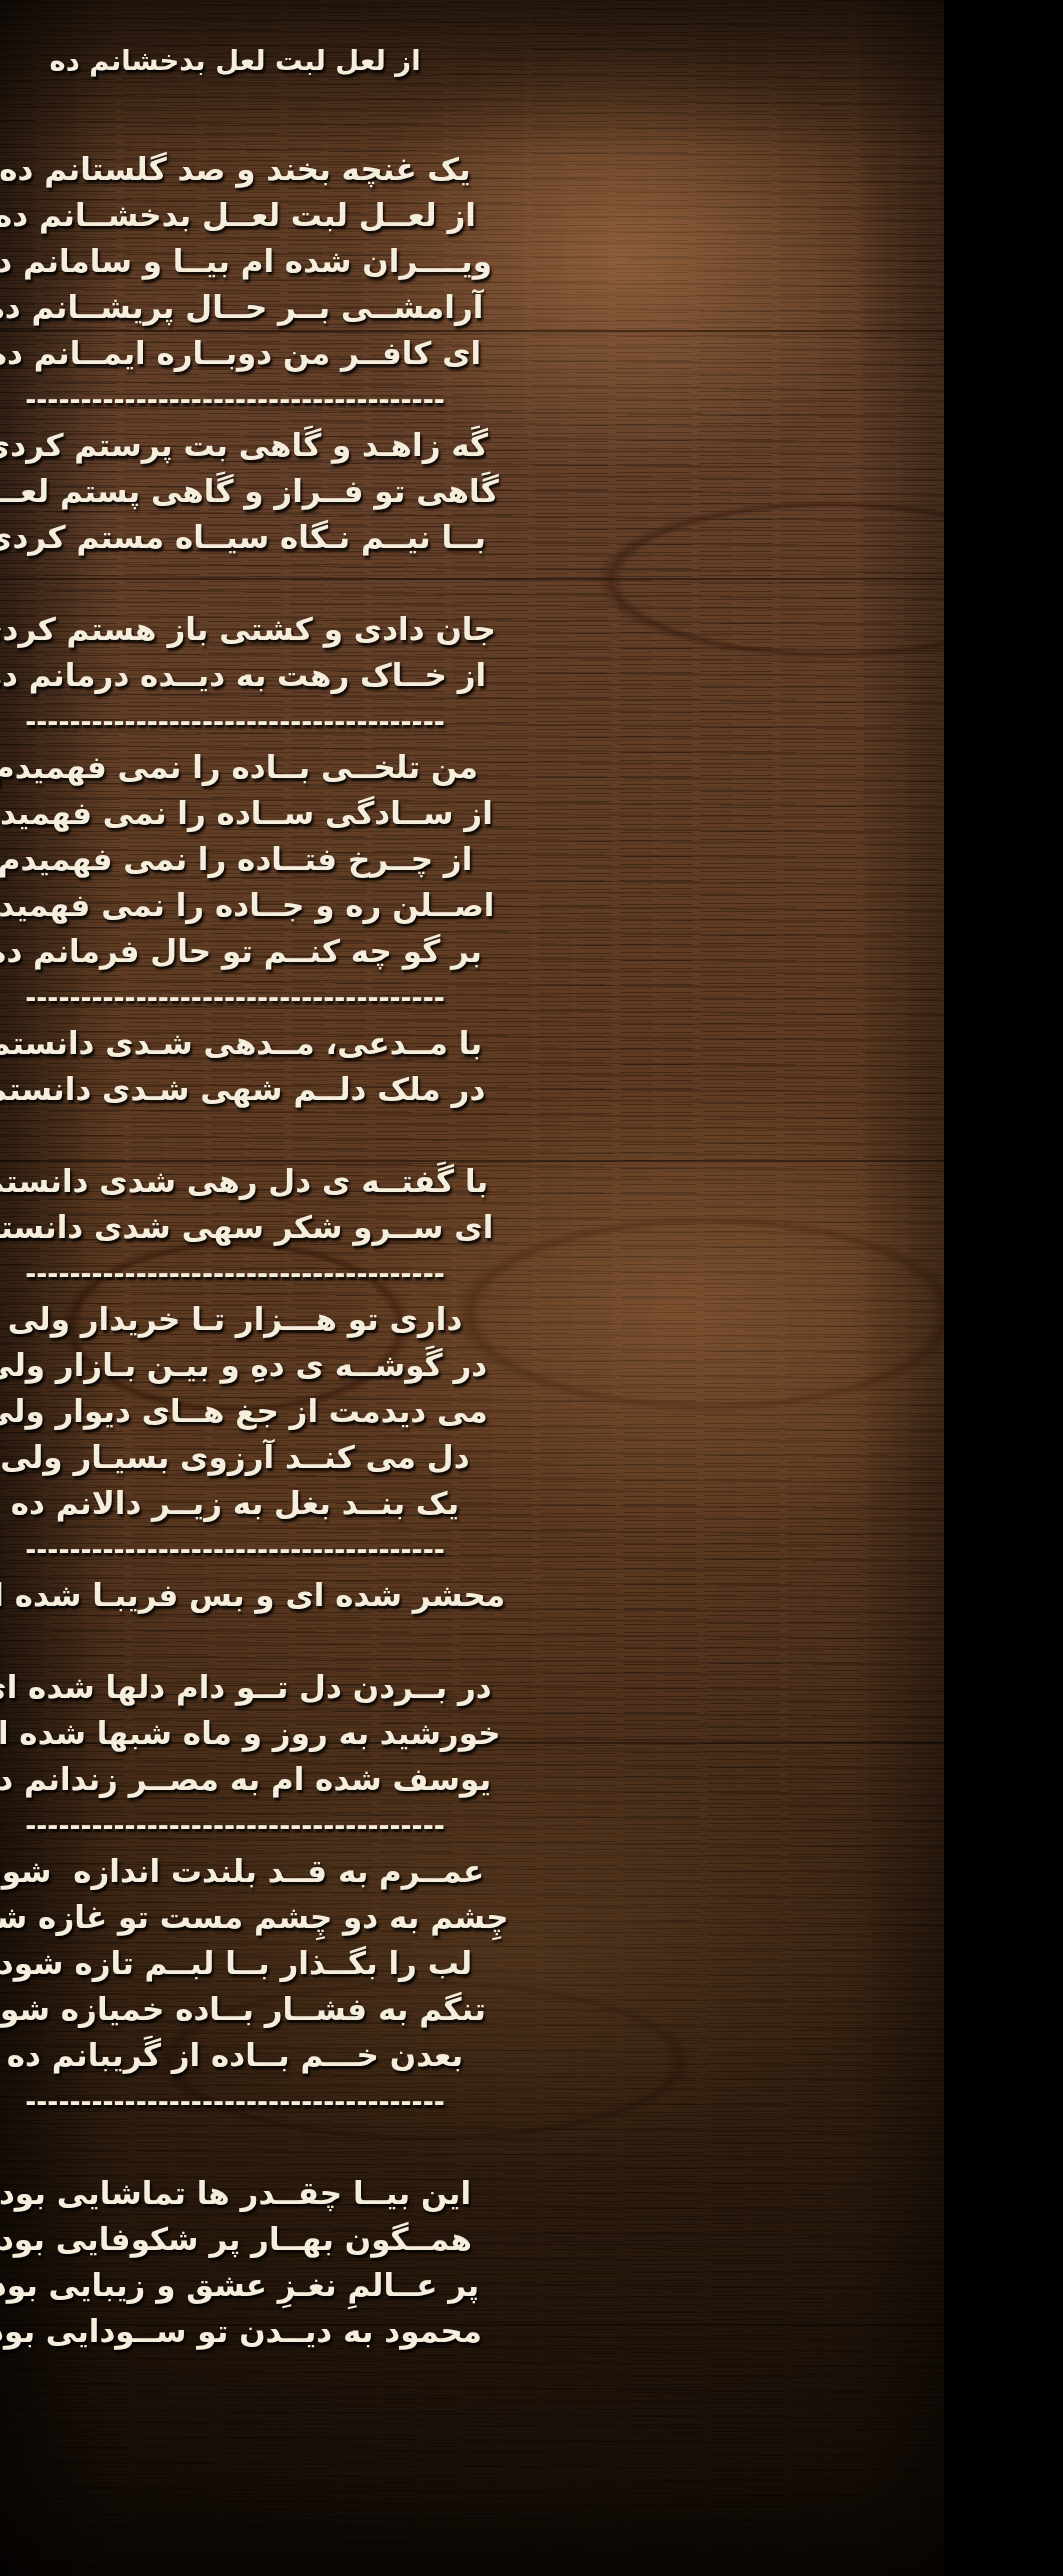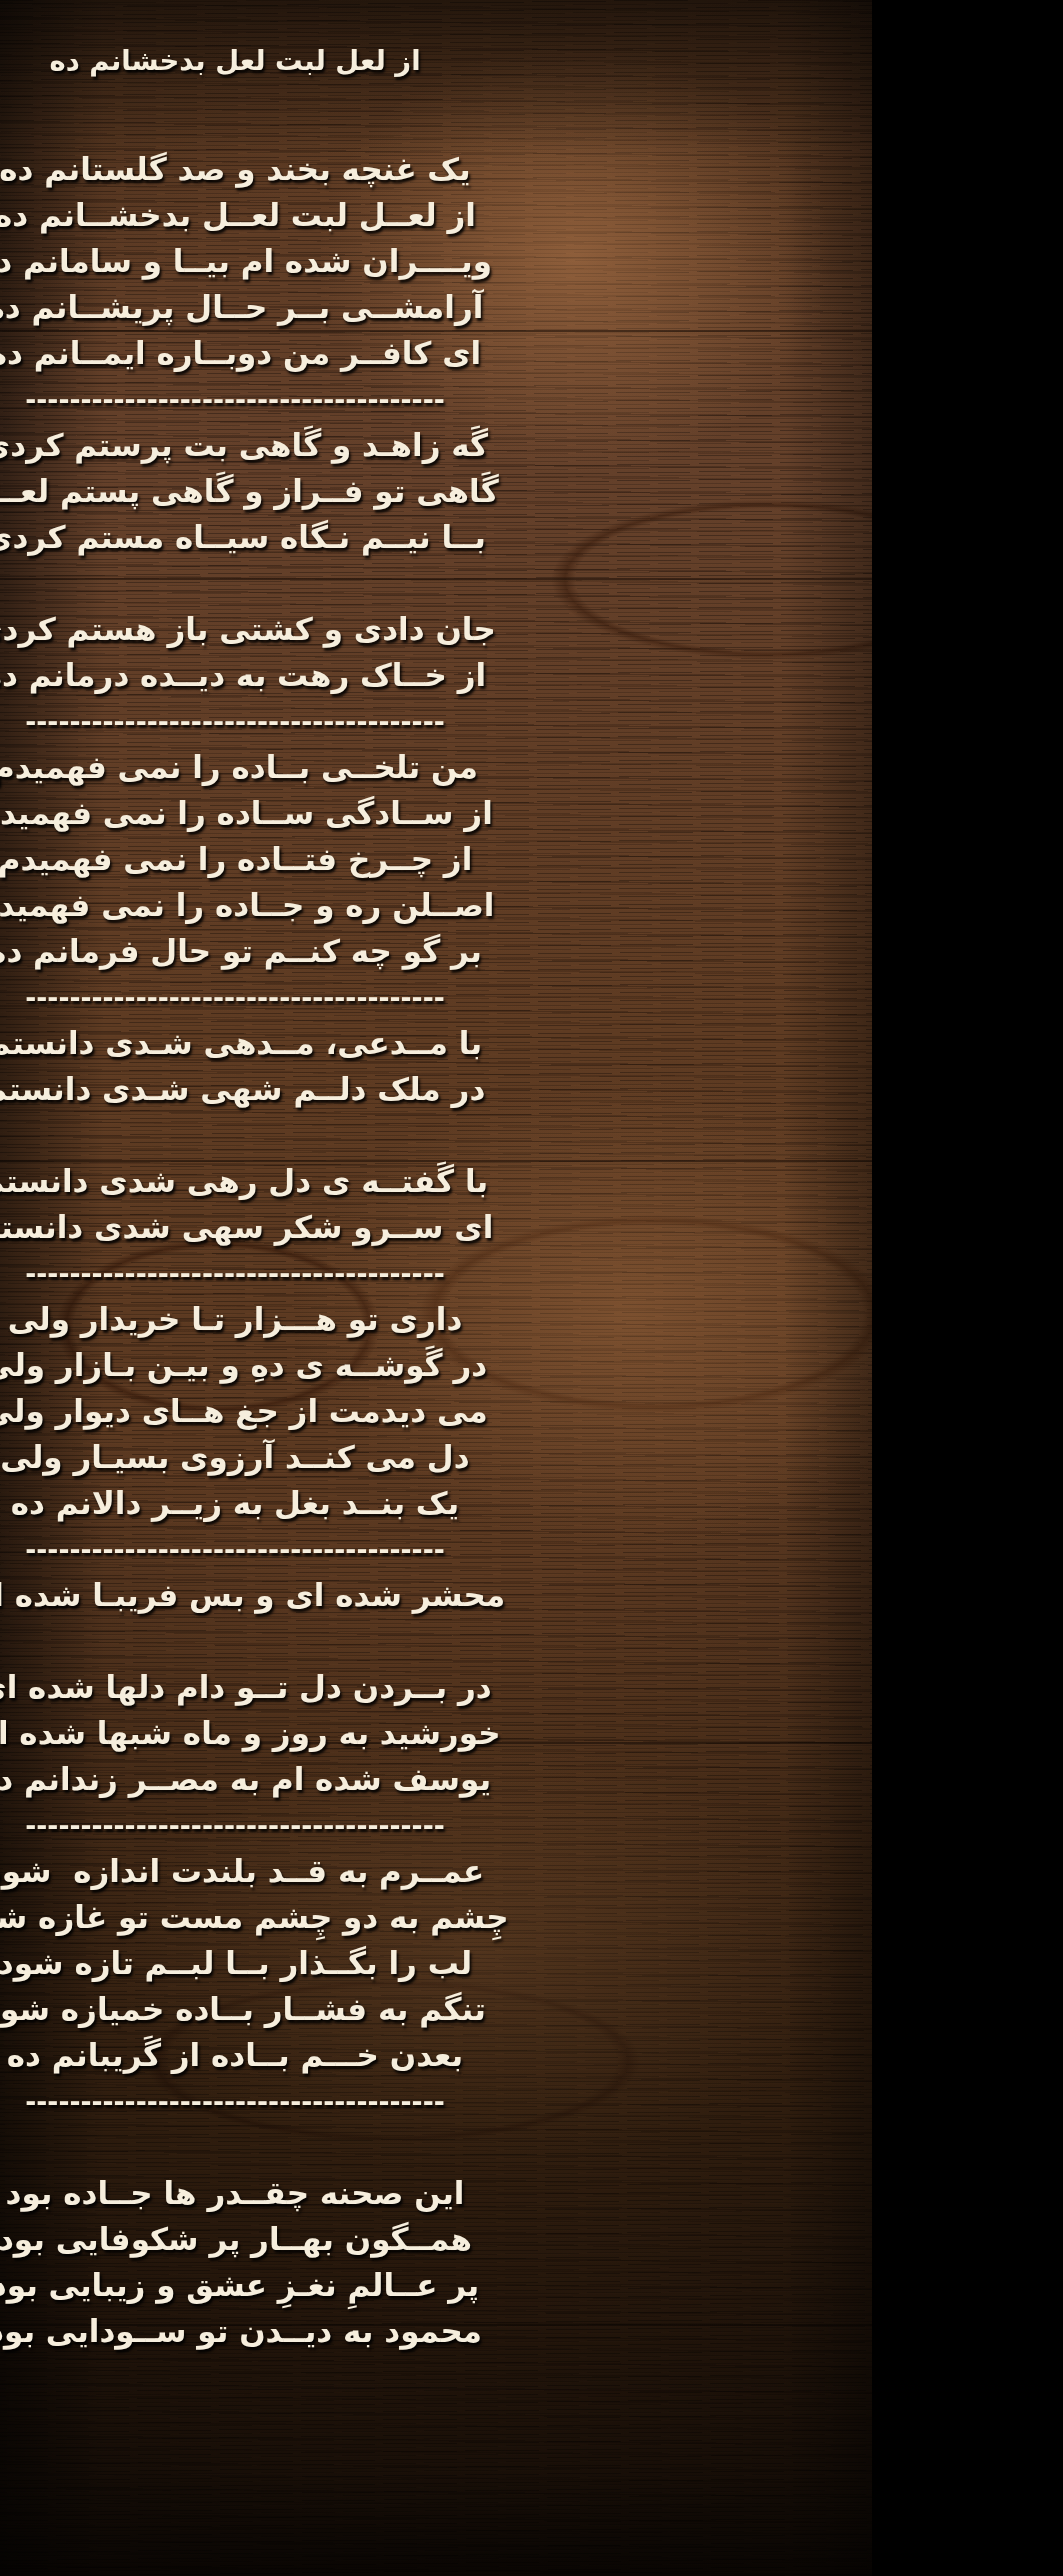--- a/index.html
+++ b/index.html
@@ -1,20 +1,20 @@
 <!DOCTYPE html>
 <html lang="fa" style="font-size:14px"><head>
 <meta charset="utf-8">
 <title>Poem</title>
 <style>
   html, body { margin: 0; padding: 0; background: #000; }
 
   .canvas {
     position: relative;
-    width: 872px;
+    width: 944px;
     height: 2576px;
     overflow: hidden;
     font-family: "DejaVu Sans", sans-serif;
     background-color: #422815;
     background-image:
       
       radial-gradient(ellipse 150% 65% at 52% 34%, rgba(0,0,0,0) 42%, rgba(0,0,0,0.38) 72%, rgba(0,0,0,0.74) 100%),
       
       linear-gradient(90deg, rgba(0,0,0,0.50) 0%, rgba(0,0,0,0) 12%, rgba(0,0,0,0) 90%, rgba(0,0,0,0.35) 100%),
       linear-gradient(180deg, rgba(0,0,0,0.55) 0%, rgba(0,0,0,0) 6%, rgba(0,0,0,0) 96%, rgba(0,0,0,0.50) 100%),
@@ -138,20 +138,20 @@
       <div class="row line">خورشید به روز و ماه شبها شده ای</div>
       <div class="row line">یوسف شده ام به مصــر زندانم ده</div>
       <div class="row sep">--------------------------------------</div>
       <div class="row line">عمــرم به قــد بلندت اندازه  شود</div>
       <div class="row line">چِشم به دو چِشم مست تو غازه شود</div>
       <div class="row line">لب را بگــذار بــا لبــم تازه شود</div>
       <div class="row line">تنگم به فشــار بــاده خمیازه شود</div>
       <div class="row line">بعدن خـــم بــاده از گَریبانم ده</div>
       <div class="row sep">--------------------------------------</div>
       <div class="row gap"></div>
-      <div class="row line">این صحنه چقــدر ها جــاده بود</div>
+      <div class="row line">این بیــا چقــدر ها تماشایی بود</div>
       <div class="row line">همــگون بهــار پر شکوفایی بود</div>
       <div class="row line">پر عــالمِ نغـزِ عشق و زیبایی بود</div>
       <div class="row line">محمود به دیــدن تو ســودایی بود</div>
     </div>
 
 </div>
 
 
 </body></html>

